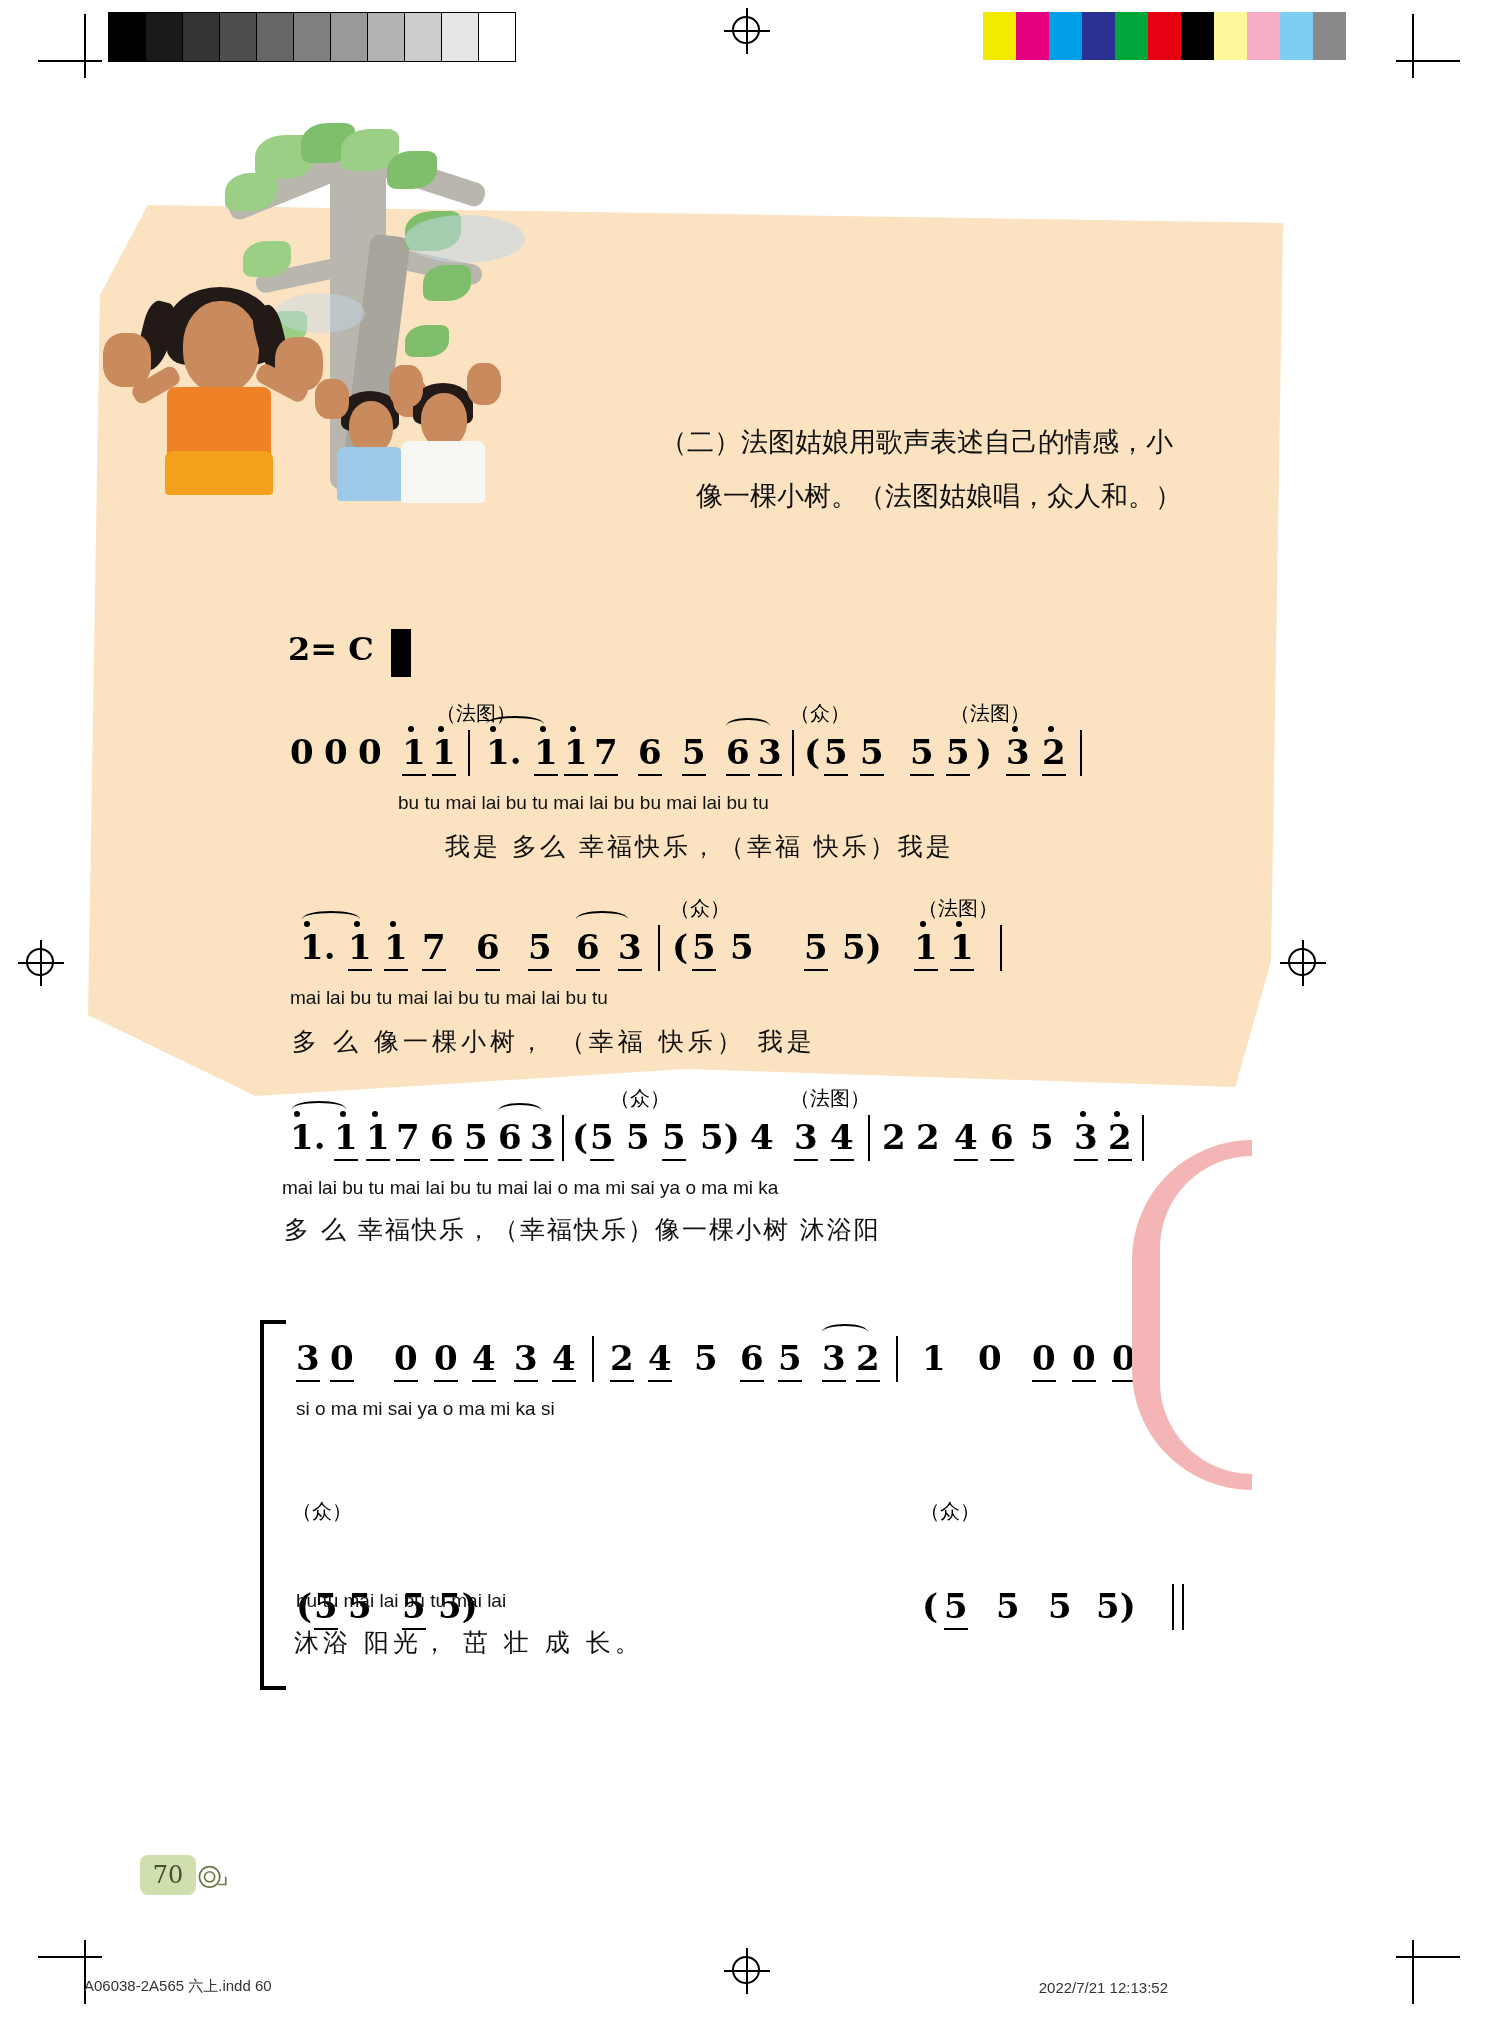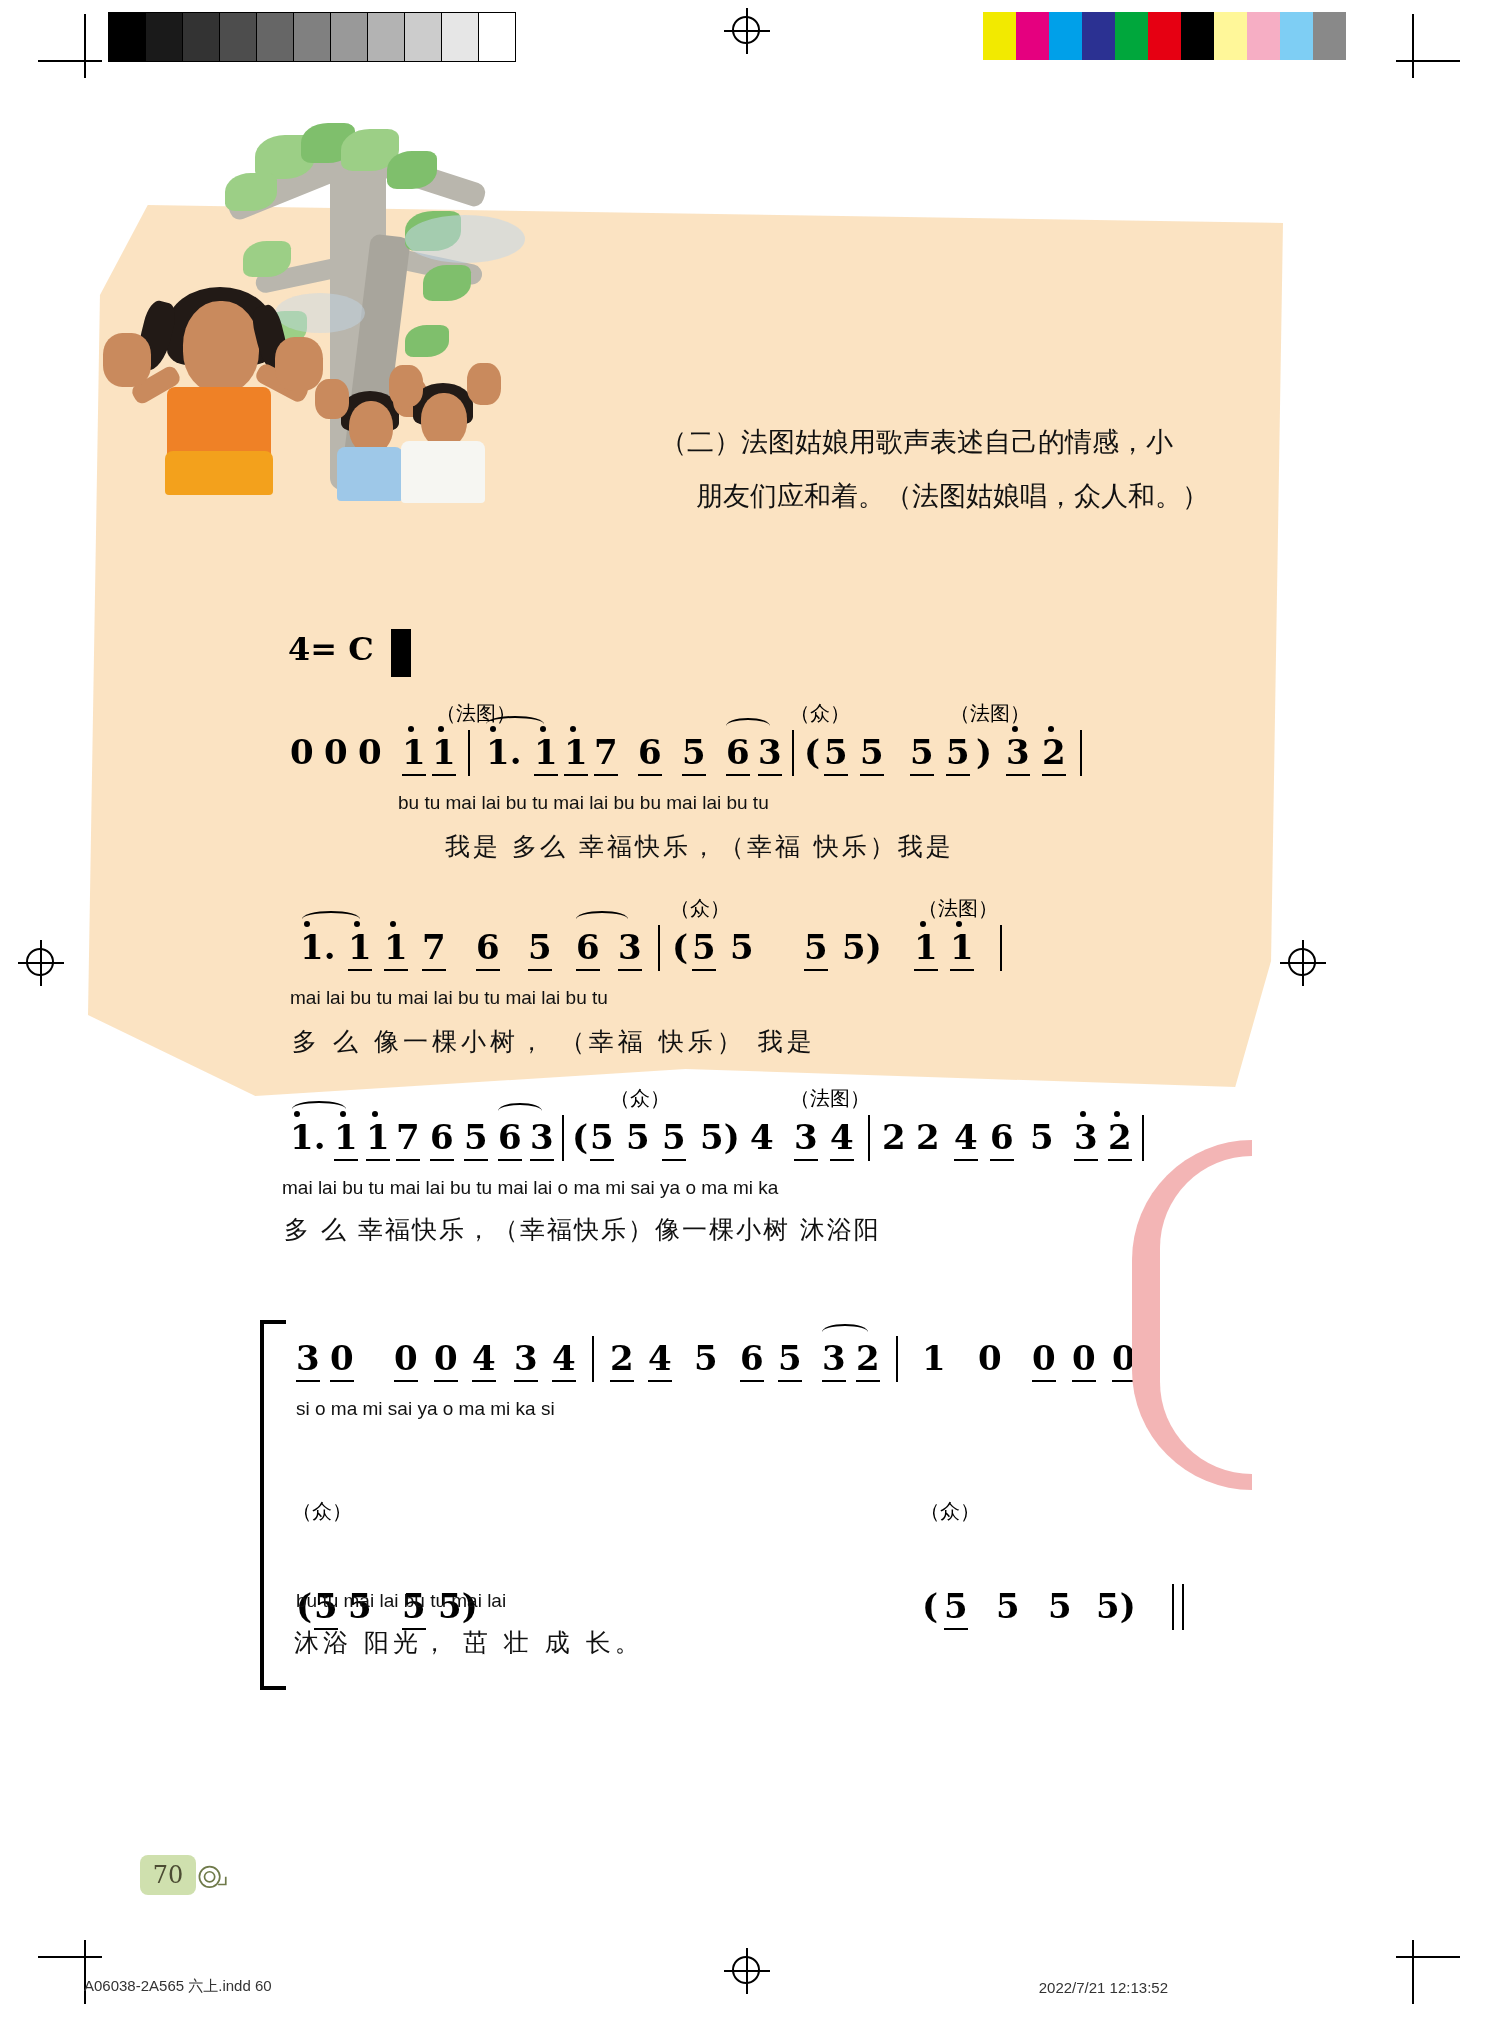--- a/index.html
+++ b/index.html
@@ -214,25 +214,25 @@
       <div class="hair" style="left:308px;top:268px;width:60px;height:42px;"></div>
       <div class="face" style="left:316px;top:278px;width:46px;height:54px;"></div>
       <div class="dress" style="left:296px;top:326px;width:84px;height:62px;background:#f6f6f2;"></div>
       <div class="face" style="left:284px;top:250px;width:34px;height:42px;border-radius:40%;"></div>
       <div class="face" style="left:362px;top:248px;width:34px;height:42px;border-radius:40%;"></div>
     </div>
   </div>
 
   <div class="instr">
     <span>（二）法图姑娘用歌声表述自己的情感，小</span>
-    <span class="l2">朋友们应和着。（法图姑娘唱，众人和。）</span>
+    <span class="l2">像一棵小树。（法图姑娘唱，众人和。）</span>
   </div>
 
   <div class="keysig">
-    <span>4= C</span>
+    <span>2= C</span>
     <span class="frac">
       <i>4</i>
       <span class="bar"></span>
       <i>4</i>
     </span>
   </div>
 
   <div class="sys" style="left:290px;top:700px;width:960px;">
     <div class="role" style="left:146px;top:0;">（法图）</div>
     <div class="role" style="left:500px;top:0;">（众）</div>

